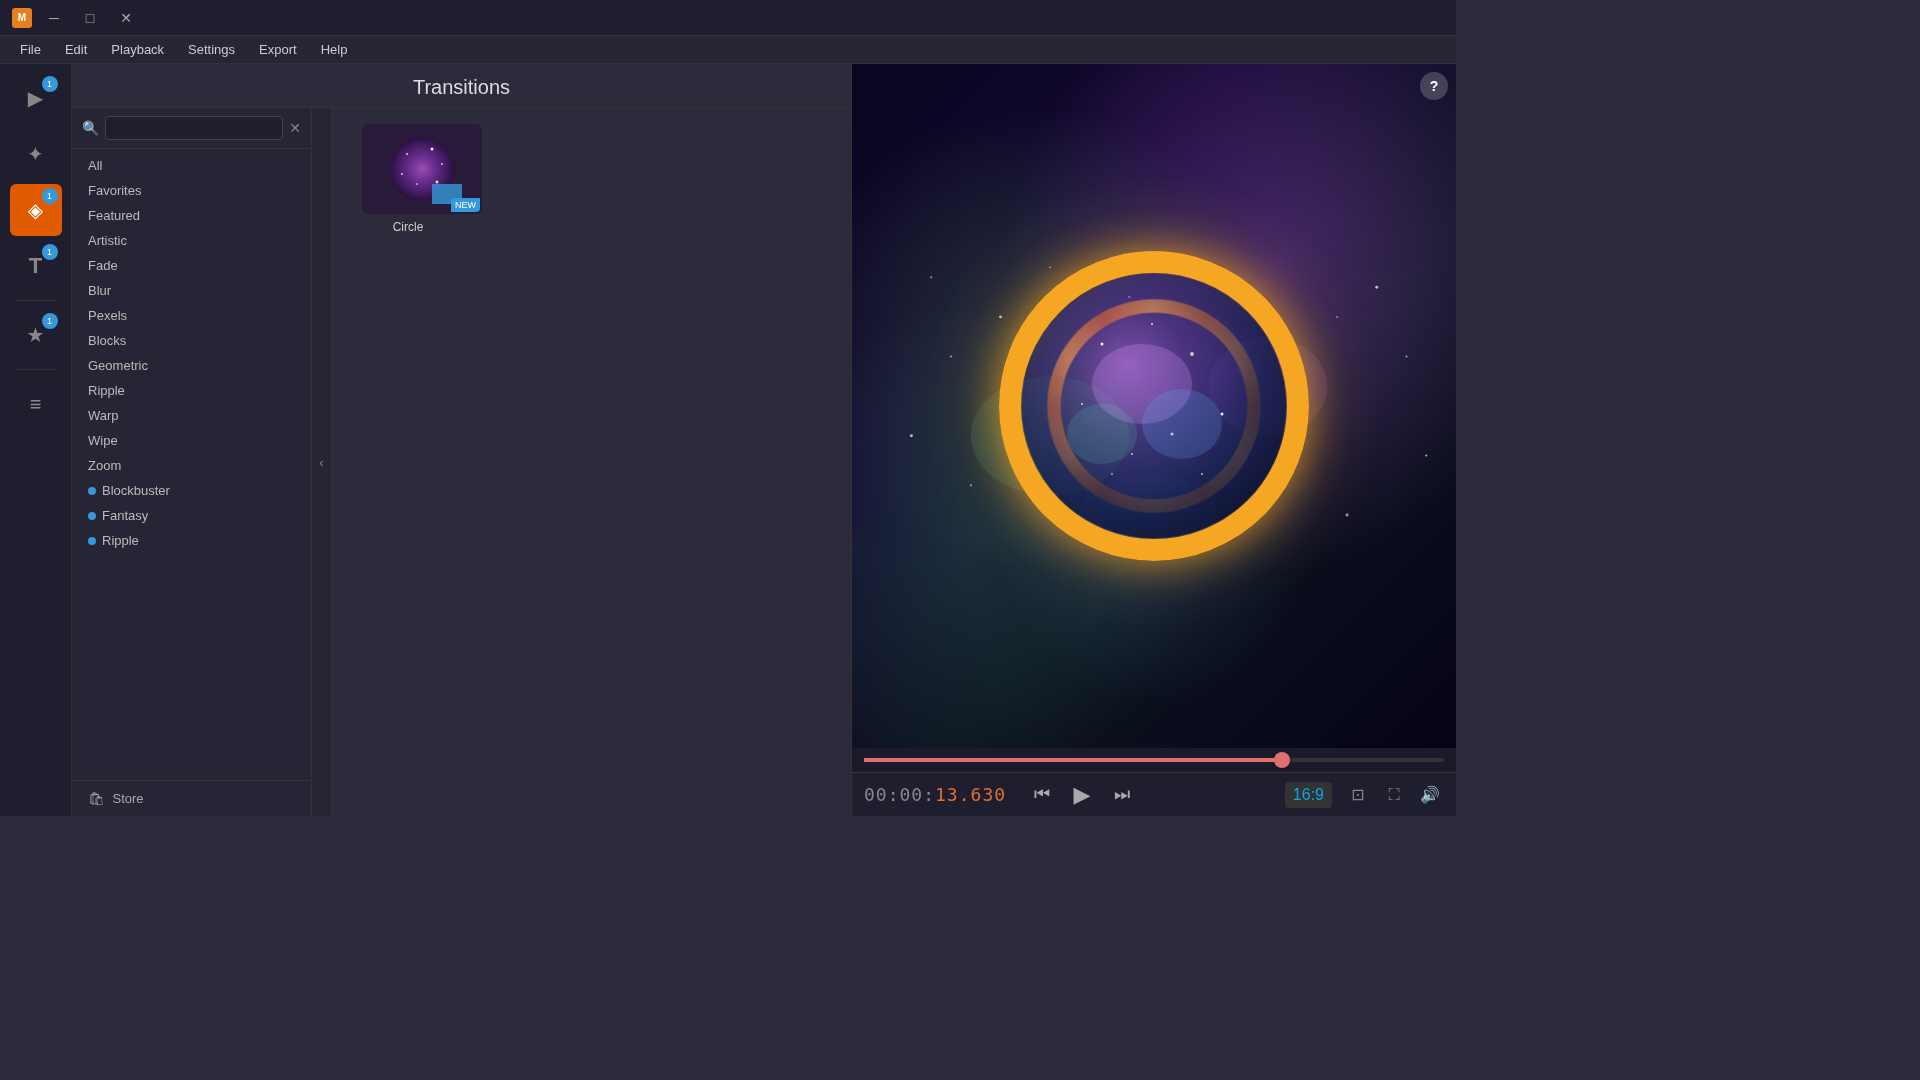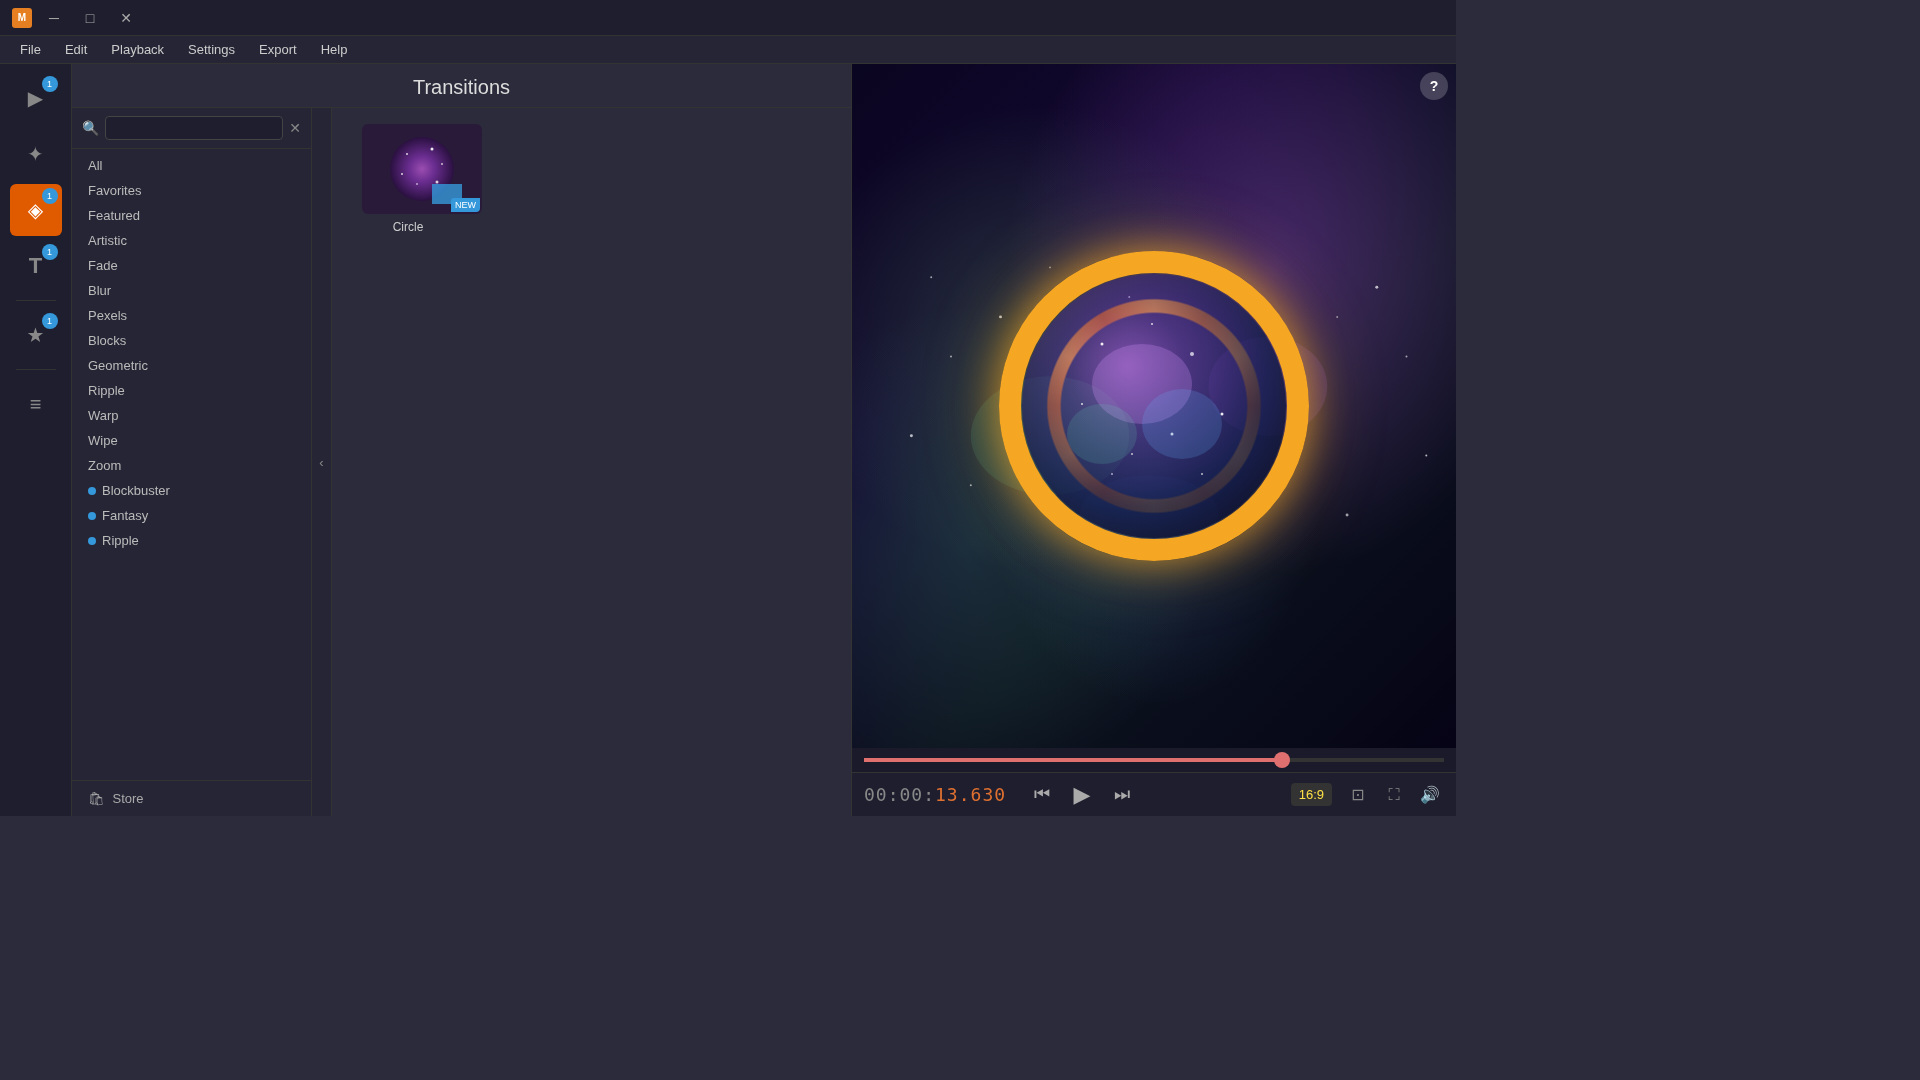--- a/index.html
+++ b/index.html
@@ -75,21 +75,21 @@
     
     .progress-bar { height: 24px; background: #1a1a2a; position: relative; cursor: pointer; }
     .progress-track { height: 4px; background: #333; margin: 10px 0; position: relative; }
     .progress-fill { height: 100%; background: #e07070; width: 72%; }
     .progress-thumb { position: absolute; right: 28%; top: -6px; width: 16px; height: 16px; border-radius: 50%; background: #e07070; transform: translateX(50%); }
 
     
     .playback-controls { height: 44px; background: #1e1e2e; display: flex; align-items: center; padding: 0 12px; gap: 8px; border-top: 1px solid #333; }
     .time-display { font-family: monospace; font-size: 18px; color: #888; letter-spacing: 1px; margin-right: 12px; }
     .play-btn { width: 32px; height: 32px; background: transparent; border: none; cursor: pointer; color: #aaa; font-size: 18px; display: flex; align-items: center; justify-content: center; }
-    .ratio-display { margin-left: auto; background: #333; padding: 4px 8px; border-radius: 4px; font-size: 13px; color: #fde047; }
+    .ratio-display { margin-left: auto; background: #333; padding: 4px 8px; border-radius: 4px; font-size: 16px; color: #0ea5e9; }
     .ctrl-btn { width: 28px; height: 28px; display: flex; align-items: center; justify-content: center; cursor: pointer; color: #888; font-size: 16px; border-radius: 4px; }
 
     
     .timeline-area { height: 280px; background: #222232; border-top: 1px solid #333; display: flex; flex-direction: column; }
     .timeline-toolbar { height: 44px; background: #1e1e2e; display: flex; align-items: center; padding: 0 12px; gap: 6px; border-bottom: 1px solid #333; }
     .tl-btn { width: 32px; height: 32px; display: flex; align-items: center; justify-content: center; cursor: pointer; color: #888; font-size: 16px; border-radius: 4px; }
     .tl-btn.active { color: #e05a00; }
     .add-track-btn { width: 32px; height: 32px; display: flex; align-items: center; justify-content: center; cursor: pointer; color: #888; font-size: 20px; }
 
     .timeline-content { flex: 1; display: flex; overflow: hidden; }

